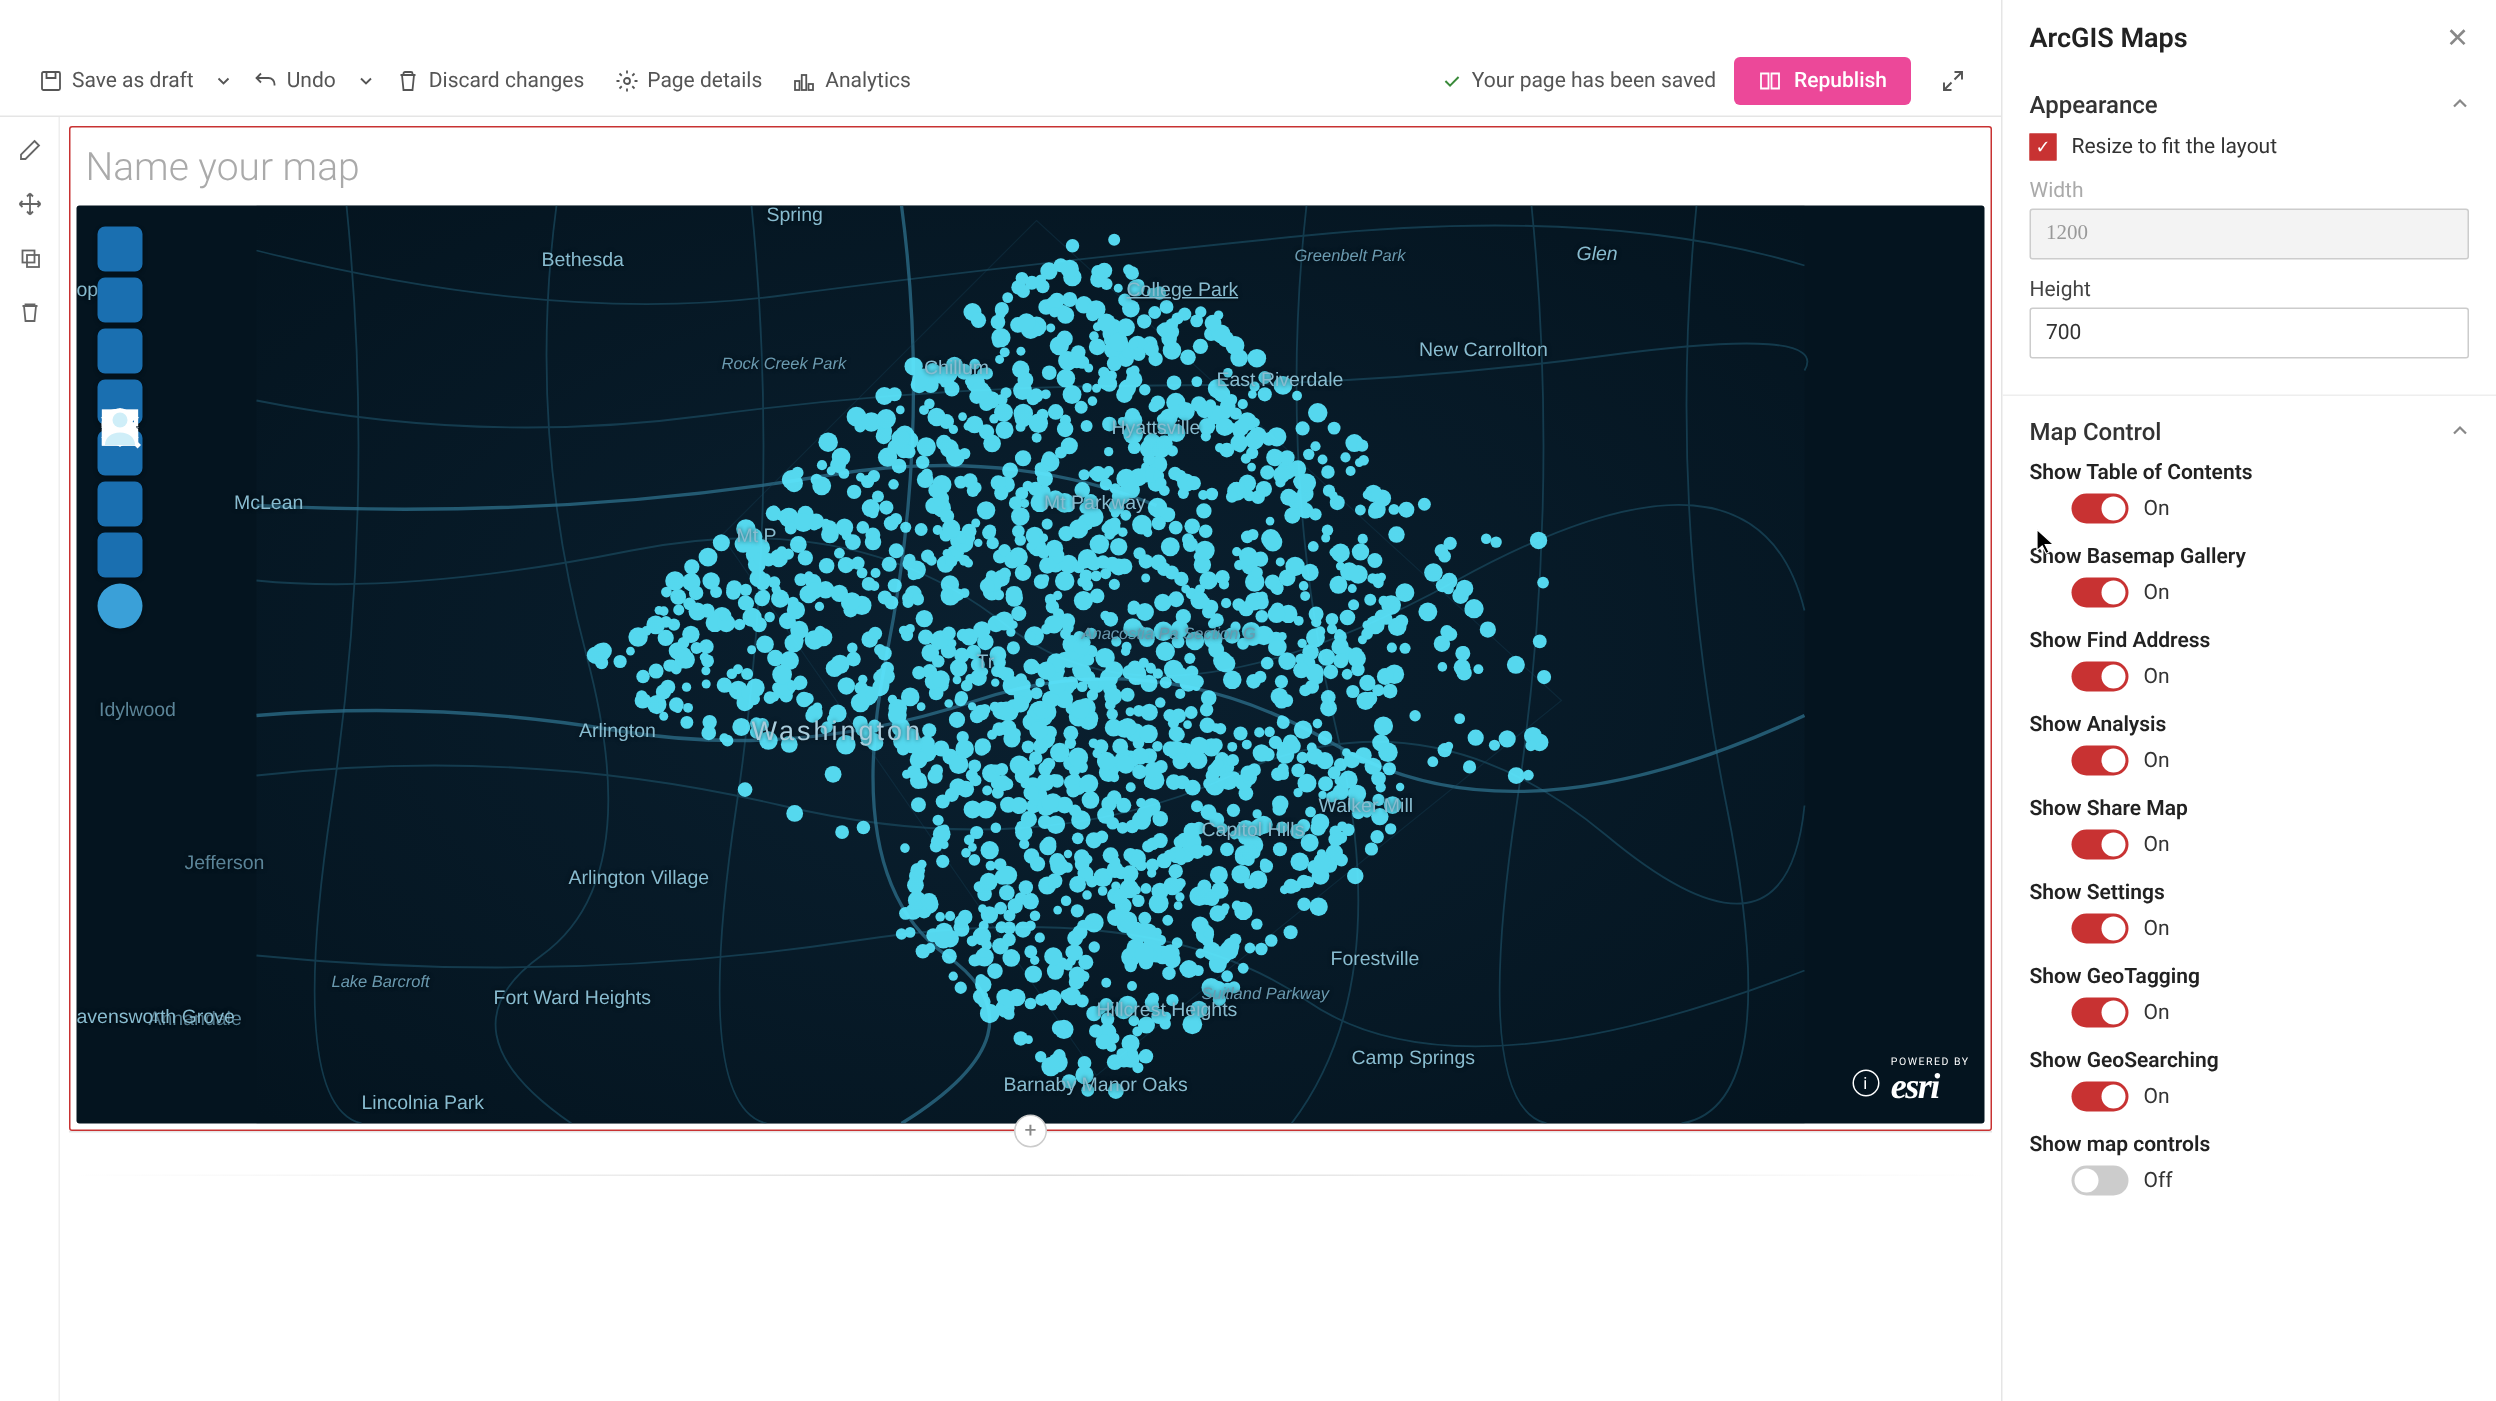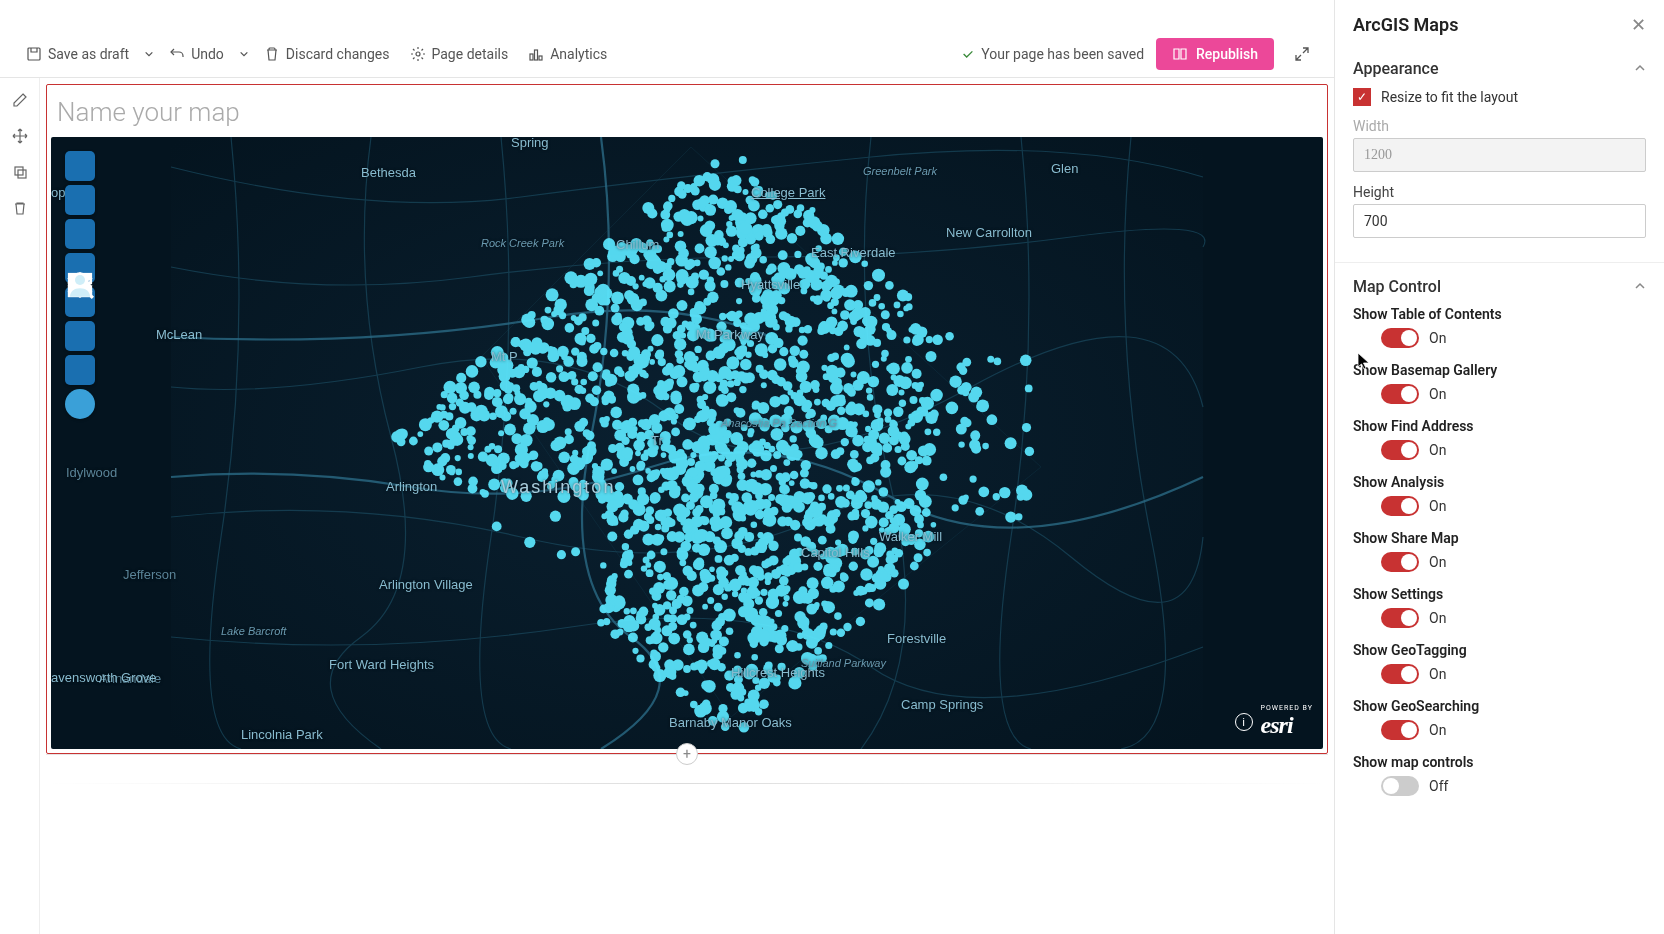--- a/index.html
+++ b/index.html
@@ -2066,34 +2066,34 @@
             </svg>
 
             <div class="map-label big" style="left:450px; top:340px;">Washington</div>
             <div class="map-label" style="left:460px; top:-2px;">Spring</div>
             <div class="map-label" style="left:310px; top:28px;">Bethesda</div>
             <div class="map-label" style="left:700px; top:48px;text-decoration:underline;">College Park</div>
             <div class="map-label park" style="left:812px; top:28px;">Greenbelt Park</div>
             <div class="map-label" style="left:760px; top:108px;">East Riverdale</div>
             <div class="map-label" style="left:690px; top:140px;">Hyattsville</div>
             <div class="map-label" style="left:895px; top:88px;">New Carrollton</div>
-            <div class="map-label" style="left:1000px; top:24px;">Glen</div>
+            <div class="map-label" style="left:1000px; top:24px;font-style:italic;">Glen</div>
             <div class="map-label" style="left:645px; top:190px;">Mt Parkway</div>
             <div class="map-label park" style="left:430px; top:100px;">Rock Creek Park</div>
             <div class="map-label" style="left:565px; top:100px;">Chillum</div>
             <div class="map-label" style="left:440px; top:212px;">Mt P</div>
             <div class="map-label park" style="left:670px; top:280px;">Anacostia Pa Section G</div>
             <div class="map-label" style="left:600px; top:296px;">Tr</div>
             <div class="map-label" style="left:335px; top:342px;">Arlington</div>
             <div class="map-label" style="left:328px; top:440px;">Arlington Village</div>
             <div class="map-label" style="left:105px; top:190px;">McLean</div>
             <div class="map-label faded" style="left:15px; top:328px;">Idylwood</div>
             <div class="map-label faded" style="left:72px; top:430px;">Jefferson</div>
             <div class="map-label faded" style="left:48px; top:534px;">Annandale</div>
-            <div class="map-label park" style="left:170px; top:488px;">Lake Barcroft</div>
+            <div class="map-label park" style="left:170px; top:512px;">Lake Barcroft</div>
             <div class="map-label" style="left:278px; top:520px;">Fort Ward Heights</div>
             <div class="map-label" style="left:190px; top:590px;">Lincolnia Park</div>
             <div class="map-label" style="left:0px; top:533px;">avensworth Grove</div>
             <div class="map-label" style="left:0px; top:48px;">oploy</div>
             <div class="map-label" style="left:618px; top:578px;">Barnaby Manor Oaks</div>
             <div class="map-label" style="left:680px; top:528px;">Hillcrest Heights</div>
             <div class="map-label park" style="left:750px; top:520px;">Suitland Parkway</div>
             <div class="map-label" style="left:850px; top:560px;">Camp Springs</div>
             <div class="map-label" style="left:750px; top:408px;">Capitol Hills</div>
             <div class="map-label" style="left:828px; top:392px;">Walker Mill</div>

